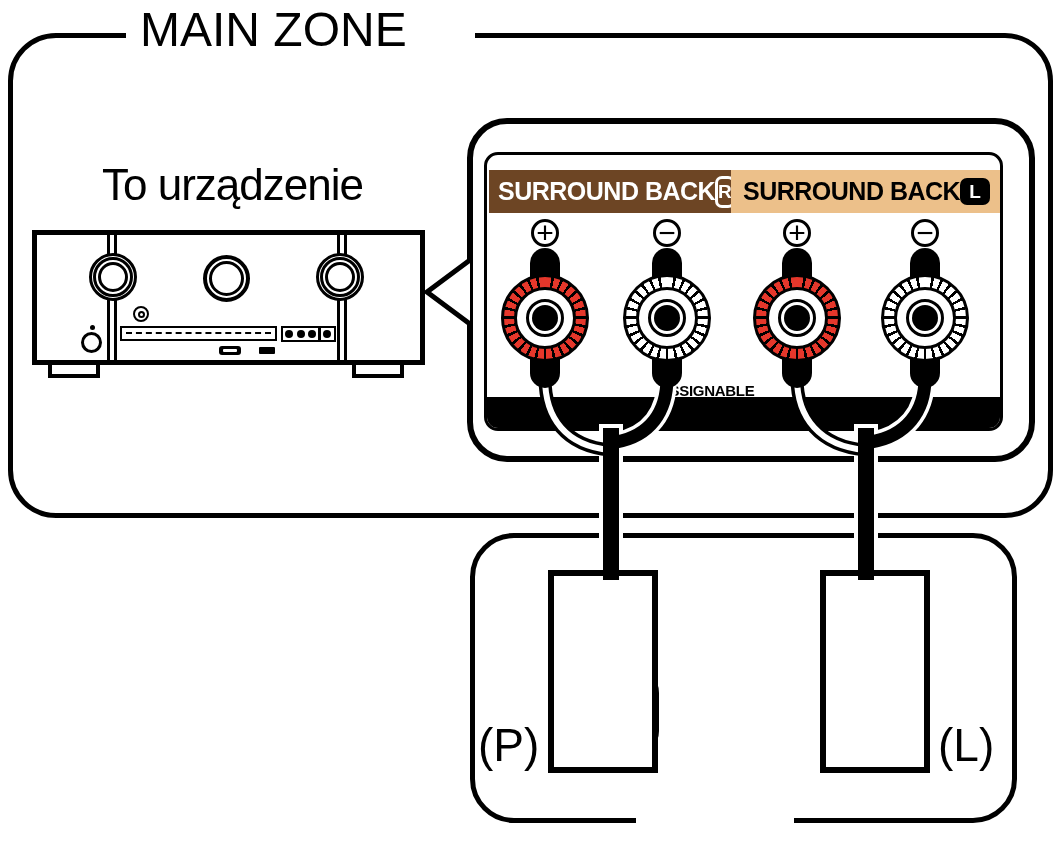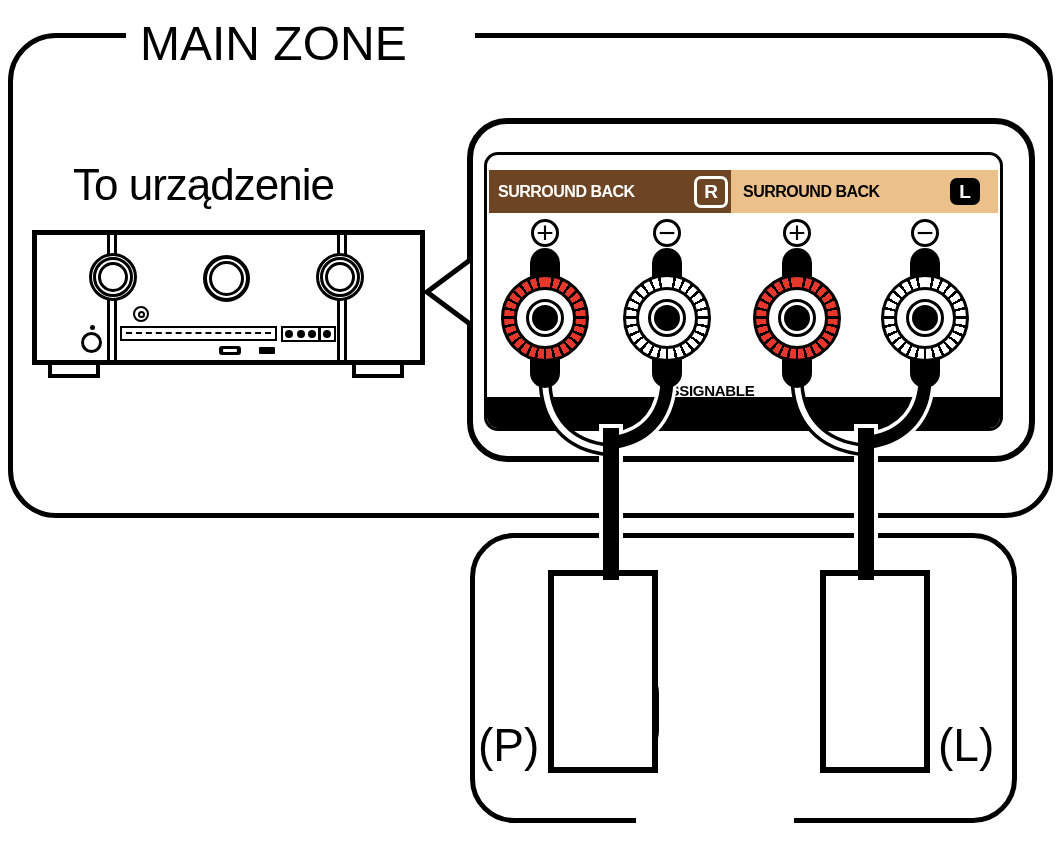--- a/index.html
+++ b/index.html
@@ -4,32 +4,32 @@
 <style>
   html,body{margin:0;padding:0;background:#fff;}
   #canvas{position:relative;width:1059px;height:866px;background:#fff;overflow:hidden;
           font-family:"Liberation Sans",sans-serif;color:#000;}
   .abs{position:absolute;box-sizing:border-box;}
 
   
   .main-zone-box{left:8px;top:33px;width:1045px;height:485px;border:5px solid #000;border-radius:48px;z-index:1;}
   .zone2-box{left:470px;top:533px;width:547px;height:290px;border:5px solid #000;border-radius:44px;z-index:1;}
   .border-eraser{background:#fff;z-index:2;}
-  .main-zone-title{left:140px;top:16px;font-size:48px;letter-spacing:0px;z-index:3;white-space:nowrap;}
+  .main-zone-title{left:140px;top:2px;font-size:48px;letter-spacing:0px;z-index:3;white-space:nowrap;}
   .zone2-title{left:648px;top:798px;font-size:40px;z-index:3;white-space:nowrap;}
-  .device-label{left:73px;top:160px;font-size:44px;letter-spacing:-1px;z-index:3;white-space:nowrap;}
+  .device-label{left:102px;top:160px;font-size:44px;letter-spacing:-1px;z-index:3;white-space:nowrap;}
 
   
   .panel-outer{left:467px;top:118px;width:568px;height:344px;border:6px solid #000;border-radius:40px;z-index:1;background:#fff;}
   .panel-inner{left:484px;top:152px;width:519px;height:279px;border:3px solid #000;border-radius:14px;z-index:1;background:#fff;overflow:hidden;}
   .label-strip{position:absolute;left:2px;right:2px;top:15px;height:43px;display:flex;}
   .strip-seg{display:flex;align-items:center;height:100%;box-sizing:border-box;}
   .strip-r{width:242px;background:#6D4524;color:#fff;padding-left:9px;padding-right:3px;}
   .strip-l{flex:1;background:#ECC08A;color:#000;padding-left:12px;padding-right:18px;}
-  .strip-label{font-size:16px;font-weight:bold;letter-spacing:-0.5px;white-space:nowrap;}
+  .strip-label{font-size:25px;font-weight:bold;letter-spacing:-0.5px;white-space:nowrap;}
   .badge{margin-left:auto;border-radius:7px;font-weight:bold;font-size:19px;display:flex;align-items:center;justify-content:center;}
   .badge-r{width:28px;height:26px;border:3px solid #fff;color:#fff;background:transparent;}
   .badge-l{width:30px;height:27px;background:#000;color:#fff;}
   .black-bar{position:absolute;left:0;right:0;bottom:0;height:31px;background:#000;}
   .assignable{left:659px;top:382px;font-size:15px;font-weight:bold;letter-spacing:-0.3px;z-index:4;}
 
   
   .sign{width:28px;height:28px;border:3px solid #000;border-radius:50%;z-index:10;
         display:flex;align-items:center;justify-content:center;font-size:30px;line-height:22px;background:#fff;}
   .stem{width:30px;height:140px;border-radius:15px;background:#000;z-index:9;top:248px;}

